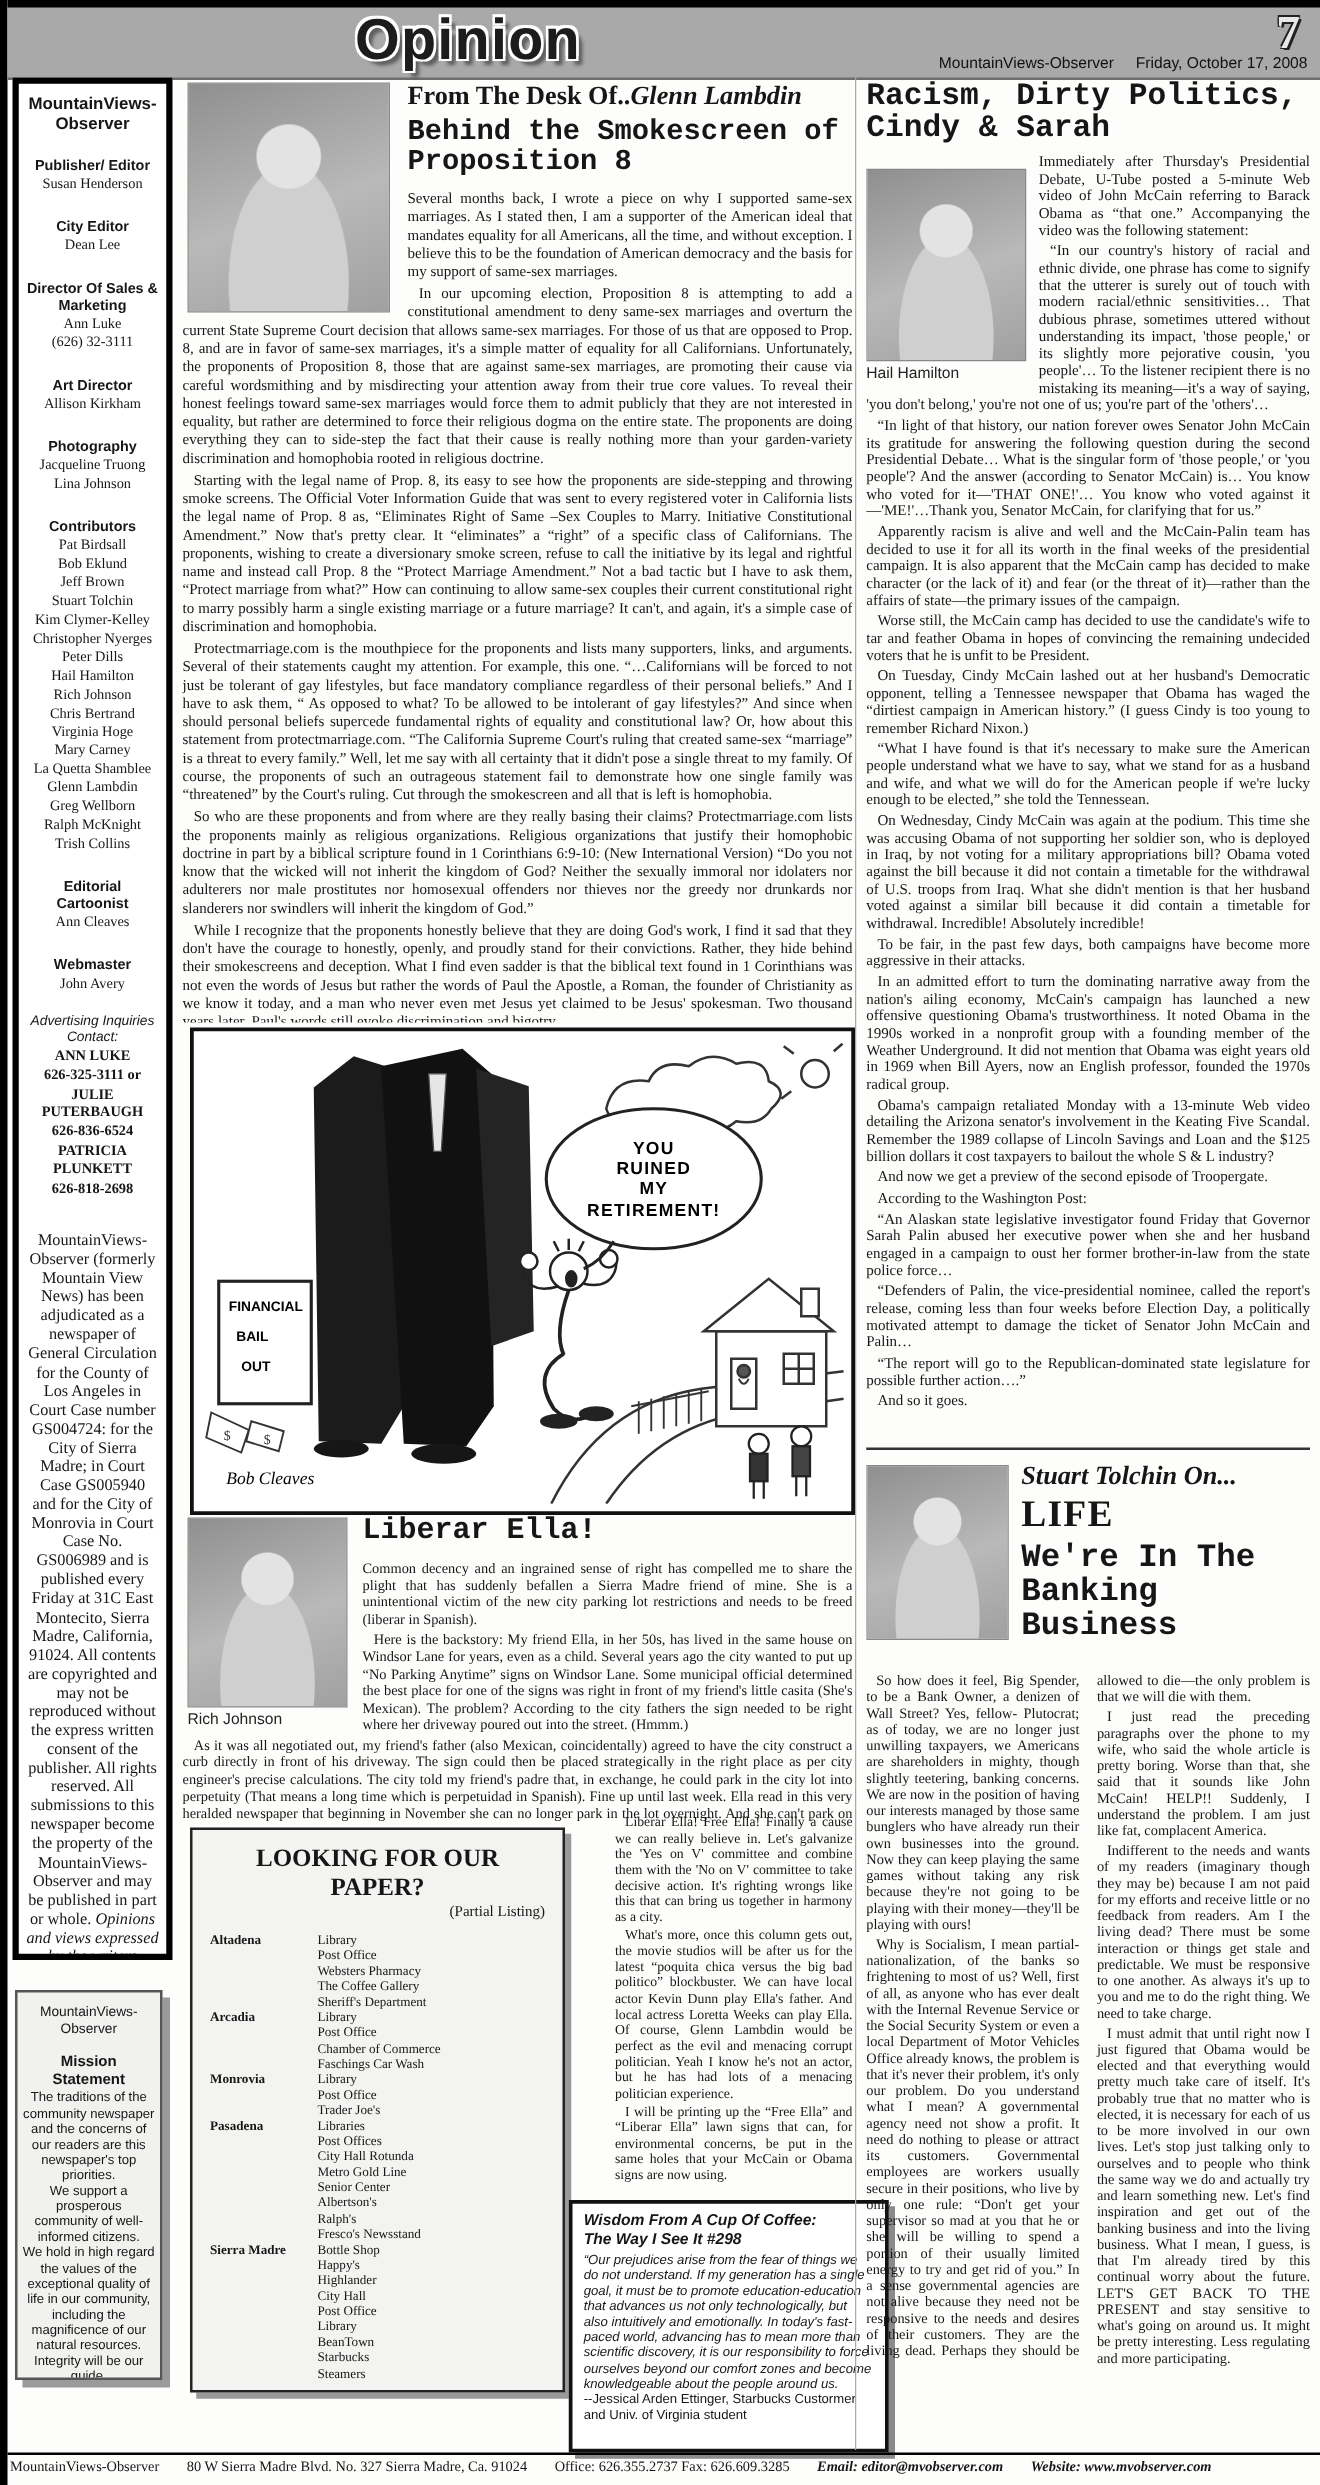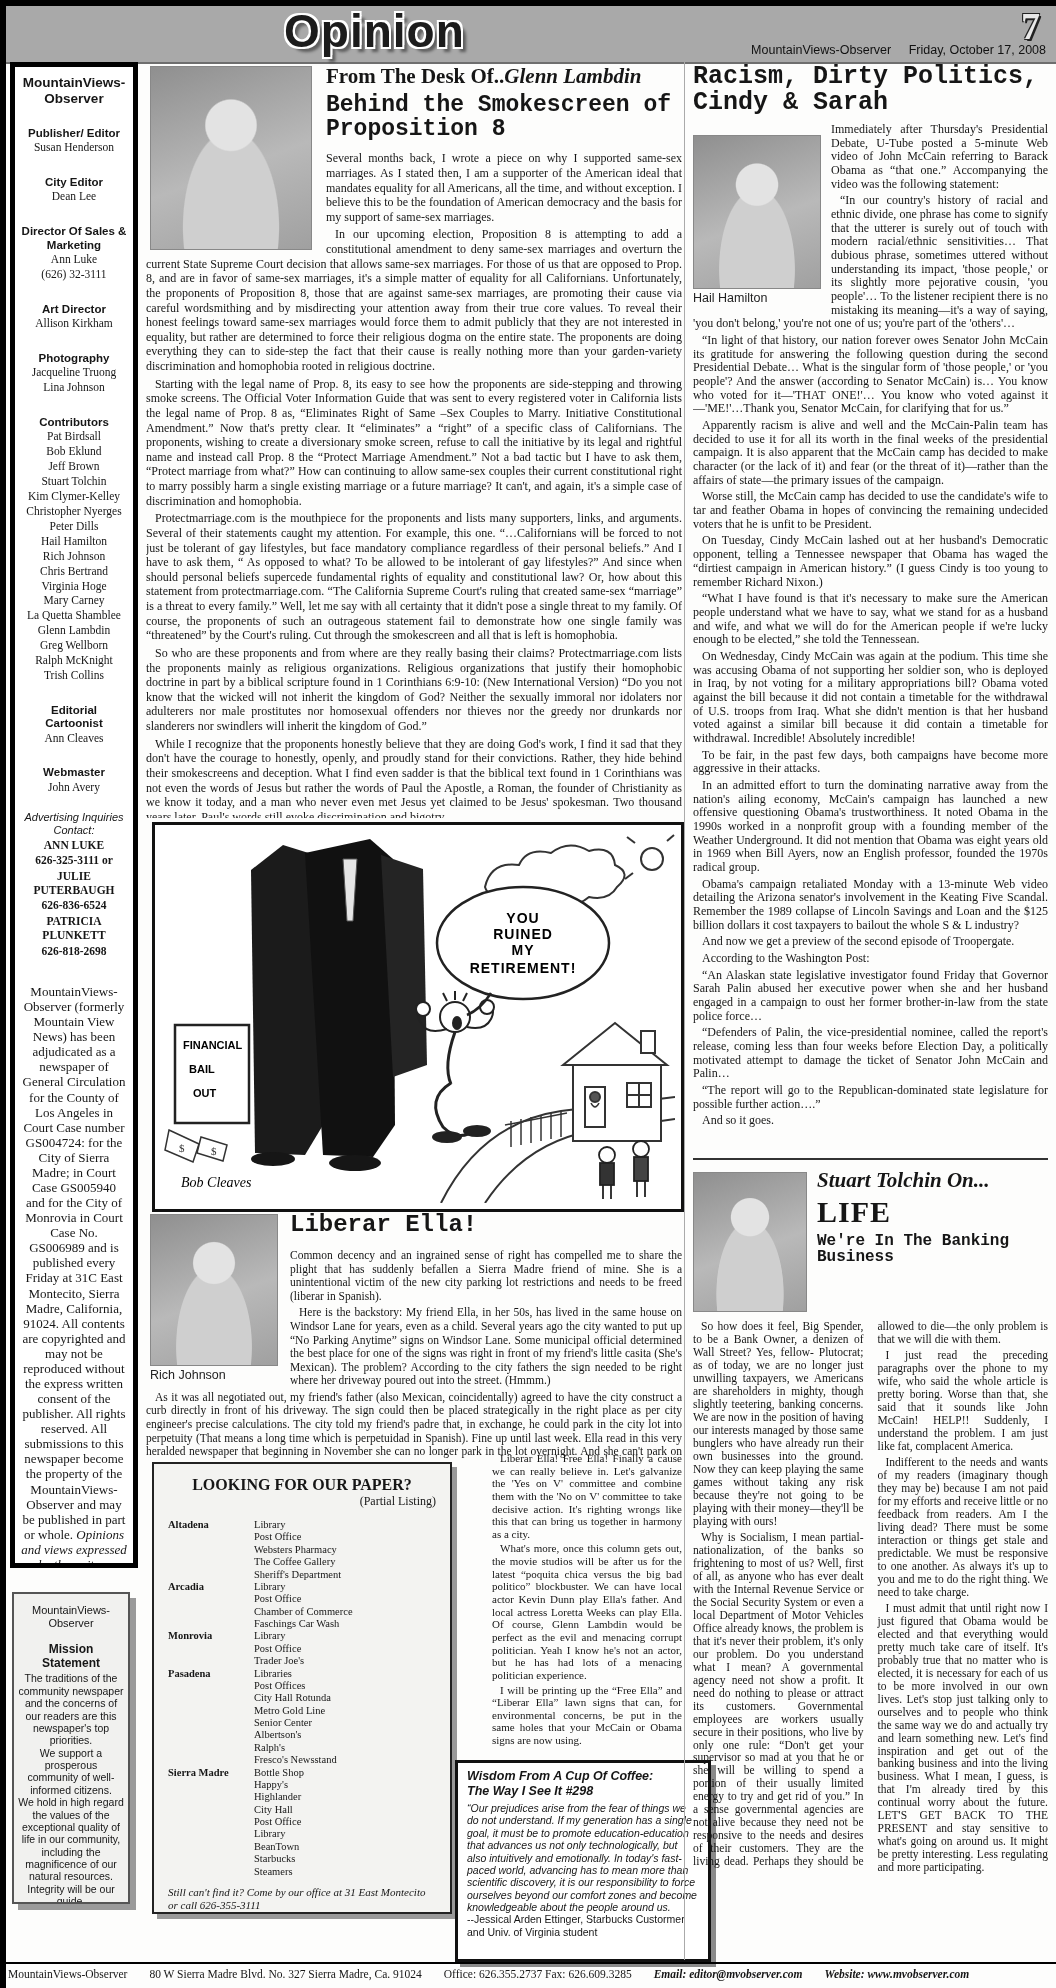--- a/index.html
+++ b/index.html
@@ -71,21 +71,21 @@
   .liberar .photo{width:126px;height:150px;}
   .liberar .headline-sans{font-size:24px;margin:2px 0 12px;}
   .liberar .art-body{font-size:11.5px;line-height:1.18;}
   .liberar-col2{position:absolute;left:492px;top:1452px;width:190px;height:306px;overflow:hidden;
        font-size:11px;line-height:1.15;}
   .liberar-col2 p{margin:0 0 2px;text-indent:8px;text-align:justify;}
 
   
   .looking-box{position:absolute;left:152px;top:1462px;width:300px;height:452px;border:2px solid #222;
        background:#f3f3f1;box-shadow:5px 5px 0 #999;padding:12px 14px;overflow:hidden;box-sizing:border-box;}
-  .looking-title{font-size:16px;font-weight:bold;text-align:center;margin:0;}
+  .looking-title{font-size:20px;font-weight:bold;text-align:center;margin:0;}
   .looking-sub{font-size:12px;text-align:right;margin:0 0 10px;}
   .loc-row{display:flex;font-size:10.5px;line-height:1.18;}
   .loc-city{font-weight:bold;width:86px;flex:none;}
   .loc-place{flex:1;}
   .looking-foot{font-style:italic;font-size:11px;margin-top:8px;line-height:1.2;}
 
   
   .wisdom-box{position:absolute;left:455px;top:1760px;width:256px;height:202px;border:3px solid #111;
        box-shadow:5px 5px 0 #8a8a8a;background:#fff;padding:6px 9px;overflow:hidden;box-sizing:border-box;
        font-family:"Liberation Sans",sans-serif;}
@@ -99,21 +99,21 @@
   .hamilton{height:1096px;overflow:hidden;border-bottom:2px solid #333;}
   .hamilton figure{float:left;width:128px;margin:12px 10px 2px 0;}
   .hamilton .photo{width:126px;height:152px;}
   .hamilton .headline-sans{font-size:25px;line-height:1.02;margin:2px 0 8px;}
   .hamilton .art-body{font-size:12px;line-height:1.14;}
   .tolchin{padding-top:6px;height:790px;overflow:hidden;}
   .tolchin-head figure{float:left;width:114px;margin:4px 10px 4px 0;}
   .tolchin-head .photo{width:112px;height:138px;}
   .tolchin-kicker{font-size:21px;font-weight:bold;font-style:italic;margin:2px 0 2px;}
   .tolchin-life{font-size:30px;font-weight:bold;letter-spacing:1px;margin:0 0 4px;}
-  .tolchin .headline-sans{font-size:16px;line-height:1.03;margin:0 0 22px;}
+  .tolchin .headline-sans{font-size:26px;line-height:1.03;margin:0 0 22px;}
   .tolchin-cols{clear:both;column-count:2;column-gap:14px;font-size:11.5px;line-height:1.13;padding-top:4px;}
   .tolchin-cols p{margin:0 0 3px;text-indent:8px;text-align:justify;}
 
   
   .footer{position:absolute;left:6px;top:1962px;width:1044px;border-top:2px solid #000;
        padding:4px 4px 0 2px;font-size:11.5px;display:flex;}
   .footer .f-item{margin-right:22px;white-space:nowrap;}
   .footer .f-bold{font-weight:bold;font-style:italic;}
 </style>
 </head>

